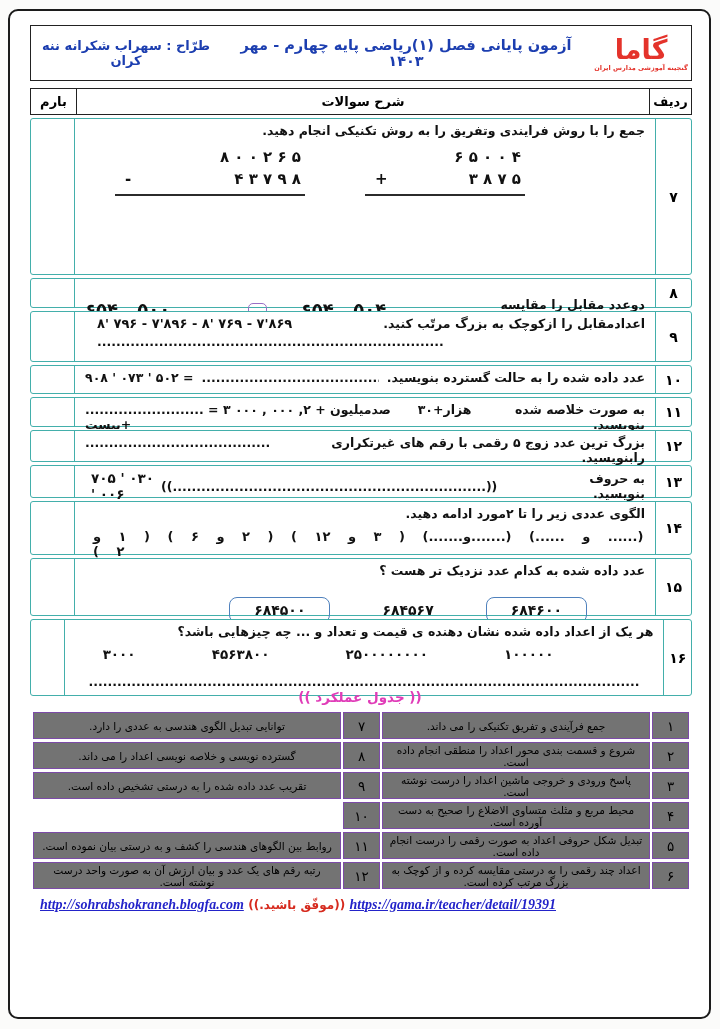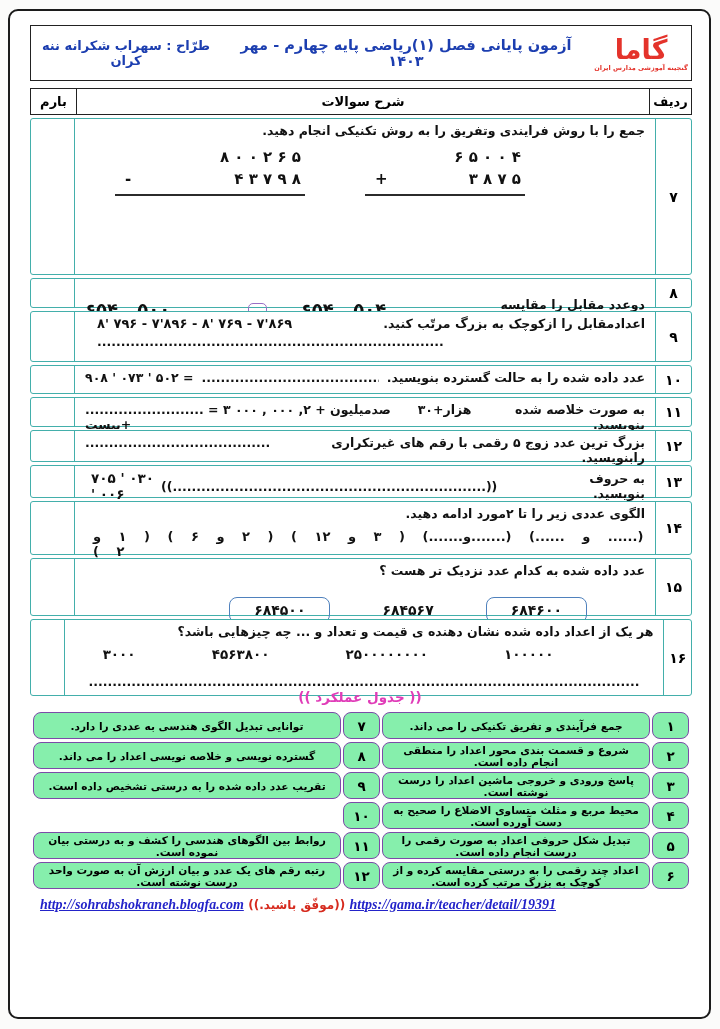--- a/index.html
+++ b/index.html
@@ -79,22 +79,22 @@
   
   .q16-nums { display:flex; direction:rtl; justify-content:space-between; padding:0 100px 0 28px; margin-top:7px; font-size:13.5px; }
   .q16-dots { display:flex; direction:rtl; justify-content:space-between; padding:0 14px; margin-top:12px; }
   .q16-dots span { direction:ltr; }
 
   
   .perf-title { position:absolute; left:0; top:689px; width:720px; text-align:center;
                 color:#e03cb8; font-size:13.5px; font-weight:700; }
   .perf-table { position:absolute; left:33px; top:712px; width:656px; display:flex; flex-direction:column; gap:3px; }
   .perf-row { display:flex; direction:rtl; gap:2px; height:27px; }
-  .pcell { border:1.7px solid #7c4ba8; border-radius:8px; display:flex; align-items:center; justify-content:center;
-           font-weight:700; background:#86efac; }
+  .pcell { border:1.7px solid #7c4ba8; border-radius:0; display:flex; align-items:center; justify-content:center;
+           font-weight:400; background:#737373; }
   .pnum { width:37px; font-size:13.5px; }
   .pdesc1 { width:268px; font-size:10.6px; padding:0 5px; text-align:center; }
   .pdesc2 { flex:1; font-size:10.6px; padding:0 5px; text-align:center; }
 
   
   .footer { position:absolute; left:0; top:897px; width:604px; display:flex; align-items:center;
             justify-content:space-between; padding:0 48px 0 40px; }
   .flink { font-family:"Liberation Serif",serif; font-style:italic; font-weight:700; font-size:14px;
            color:#2323c9; text-decoration:underline; direction:ltr; }
   .fmsg { color:#d62a1e; font-size:12px; font-weight:700; direction:rtl; }

